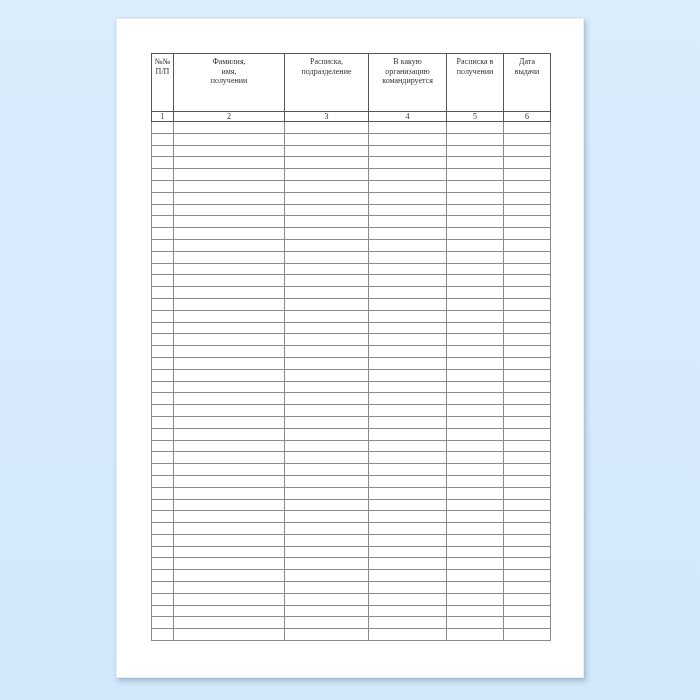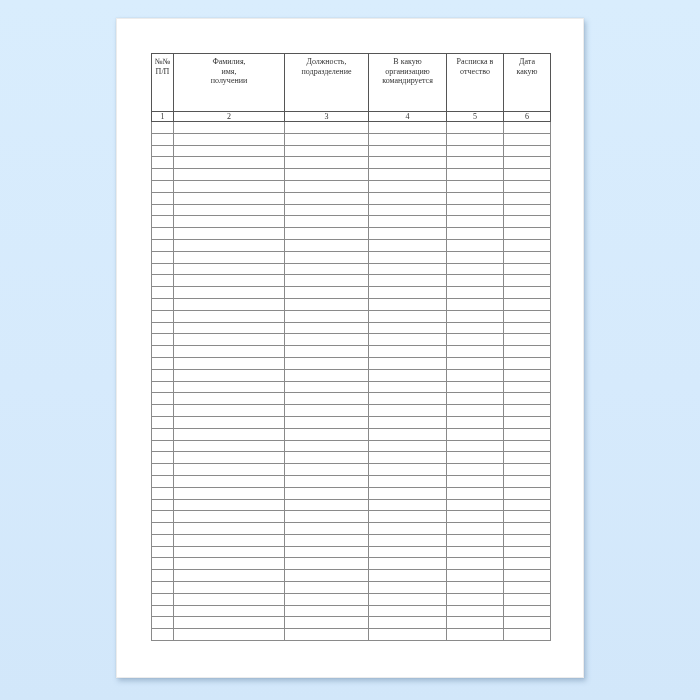--- a/index.html
+++ b/index.html
@@ -86,29 +86,29 @@
         <col style="width:57px">
         <col style="width:47px">
       </colgroup>
       <thead>
         <tr class="header-row">
           <th>№№
 П/П</th>
           <th>Фамилия,
 имя,
 получении</th>
-          <th>Должность,
+          <th>Расписка,
 подразделение</th>
           <th>В какую
 организацию
 командируется</th>
           <th>Расписка в
-отчество</th>
+получении</th>
           <th>Дата
-какую</th>
+выдачи</th>
         </tr>
         <tr class="index-row">
           <td>1</td>
           <td>2</td>
           <td>3</td>
           <td>4</td>
           <td>5</td>
           <td>6</td>
         </tr>
       </thead>

